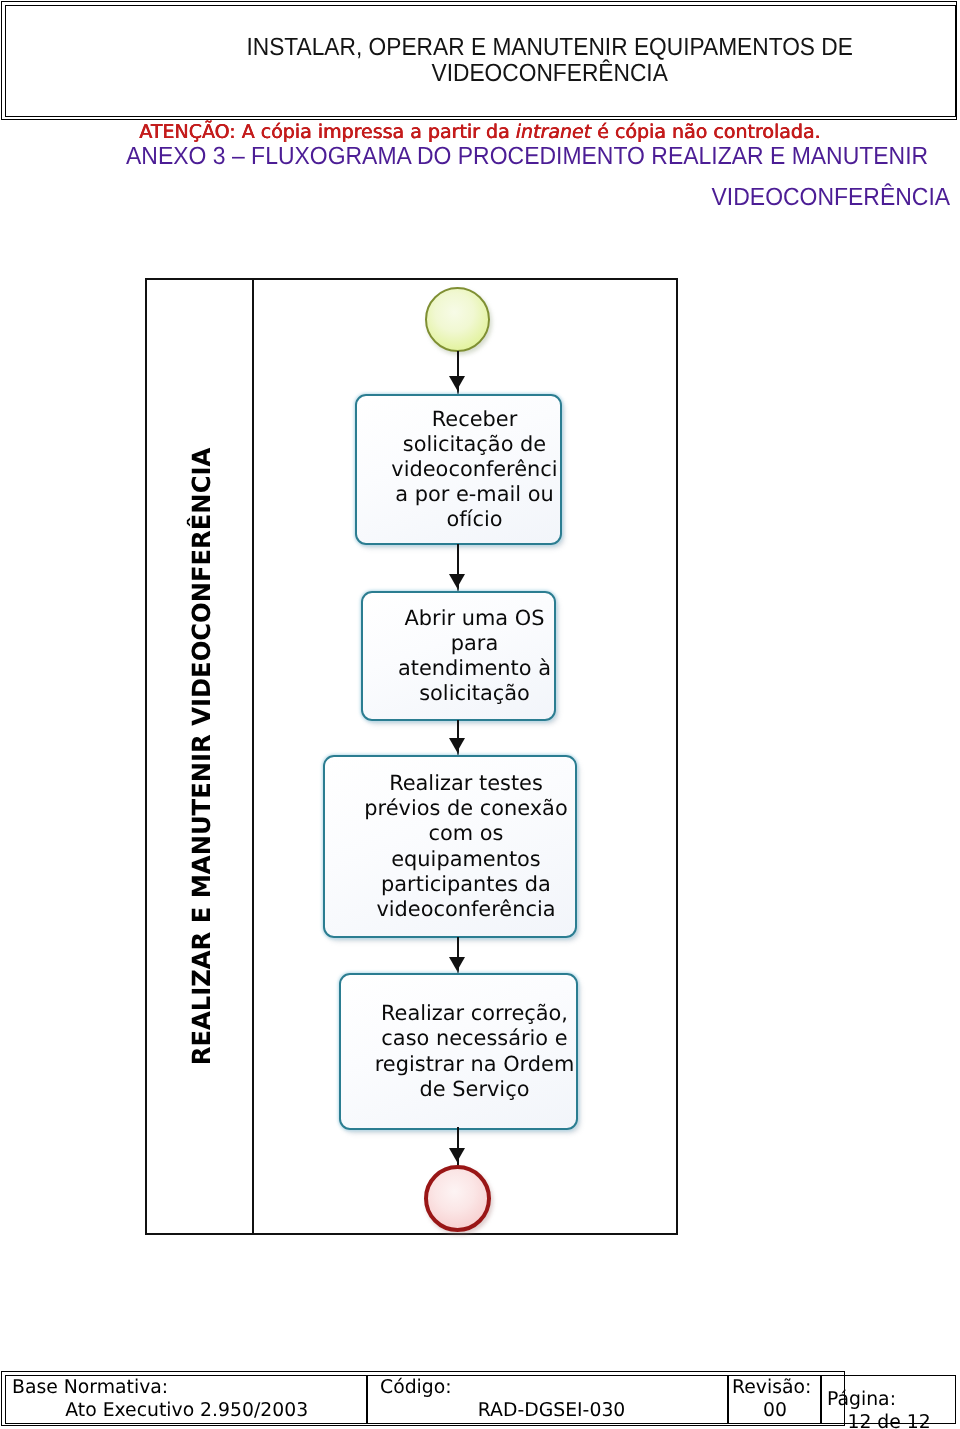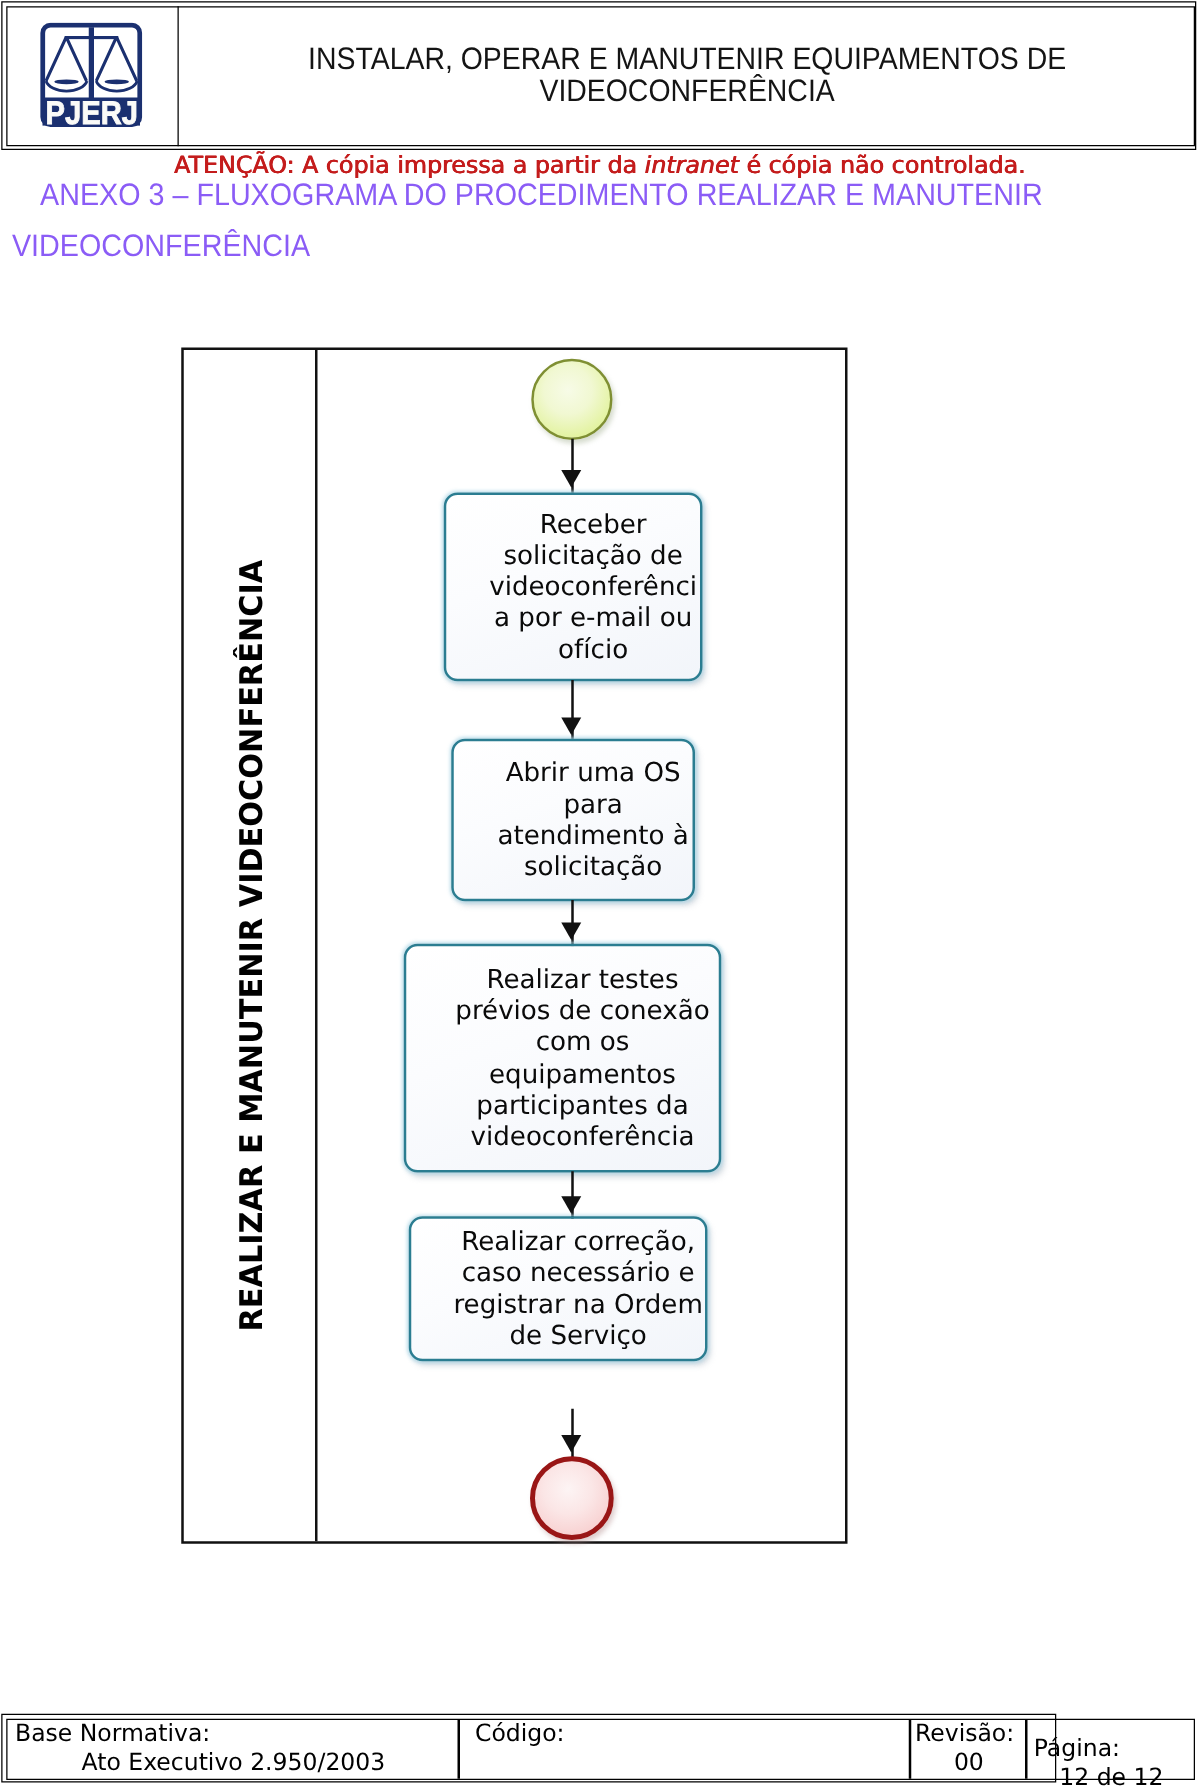--- a/index.html
+++ b/index.html
@@ -15,21 +15,21 @@
   .hdr-title-cell{position:absolute;left:141.8px;top:2.6px;width:811.6px;height:112.6px;display:flex;align-items:center;justify-content:center;border-radius:26px;}
   .hdr-title{font-family:"Liberation Sans",sans-serif;font-size:24.8px;font-weight:normal;color:#141414;text-align:center;line-height:26.4px;position:relative;top:0.3px;transform:scaleX(0.917);}
 
   .logo{position:absolute;left:27px;top:13px;width:82px;height:84px;}
 
   
   .warn{position:absolute;left:0;top:121.2px;width:960px;text-align:center;color:#c41c1c;font-family:"DejaVu Sans",sans-serif;font-weight:normal;font-size:19px;text-shadow:0.3px 0 0 currentColor,-0.3px 0 0 currentColor;}
   .warn i{font-style:italic;}
 
   
-  .anexo{position:absolute;left:0;top:135.5px;width:960px;text-align:left;font-family:"Liberation Sans",sans-serif;font-size:24.8px;font-weight:normal;color:#8b5cf6;line-height:41px;}
+  .anexo{position:absolute;left:0;top:135.5px;width:960px;text-align:right;font-family:"Liberation Sans",sans-serif;font-size:24.8px;font-weight:normal;color:#4c1d95;line-height:41px;}
   .anexo span{display:inline-block;transform:scaleX(0.926);}
   
 
   
   .flow{position:absolute;left:145px;top:278px;width:533px;height:957px;border:2px solid #111;box-sizing:border-box;background:#fff;}
   .lane-sep{position:absolute;left:105px;top:0;width:2px;height:100%;background:#111;}
   .lane-label{position:absolute;left:0;top:0;width:105px;height:100%;display:flex;align-items:center;justify-content:center;padding-left:4px;box-sizing:border-box;}
   .lane-label span{transform:rotate(-90deg) scaleX(0.97);white-space:nowrap;font-family:"DejaVu Sans",sans-serif;font-size:25px;font-weight:bold;color:#000;}
 
   .proc{position:absolute;box-sizing:border-box;border:2px solid #2b7d91;border-radius:11px;
@@ -56,44 +56,20 @@
   .ftr-val{font-family:"DejaVu Sans",sans-serif;font-size:19px;font-weight:normal;line-height:23.5px;color:#000;white-space:nowrap;text-align:center;}
   .ftr-val>span{transform-origin:center center;}
 </style>
 </head>
 <body>
 
 <div class="page">
 
   <div class="hdr">
       <div class="hdr-in"></div>
-    <div class="hdr-logo-cell">
-      <svg class="logo gray-aa" viewBox="0 0 820 840">
-
-        <rect x="20" y="600" width="780" height="225" fill="#1b3070"></rect>
-
-        <rect x="22" y="21" width="776" height="796" rx="62" ry="62" fill="none" stroke="#1b3070" stroke-width="38"></rect>
-
-        <rect x="390" y="38" width="42" height="578" fill="#1b3070"></rect>
-
-        <rect x="198" y="108" width="428" height="25" fill="#1b3070"></rect>
-
-        <path d="M210 116 L48 468 M210 116 L372 468" stroke="#1b3070" stroke-width="24" fill="none"></path>
-
-        <path d="M612 116 L450 468 M612 116 L774 468" stroke="#1b3070" stroke-width="24" fill="none"></path>
-
-        <path d="M48 468 a168 104 0 0 0 328 0" fill="none" stroke="#1b3070" stroke-width="23"></path>
-        <ellipse cx="212" cy="474" rx="98" ry="19" fill="#1b3070"></ellipse>
-
-        <path d="M450 468 a168 104 0 0 0 328 0" fill="none" stroke="#1b3070" stroke-width="23"></path>
-        <ellipse cx="614" cy="474" rx="98" ry="19" fill="#1b3070"></ellipse>
-
-        <text x="414" y="814" font-family="'Liberation Sans',sans-serif" font-size="262" font-weight="bold" fill="#fbfbf8" stroke="#fbfbf8" stroke-width="7" paint-order="stroke" text-anchor="middle" textLength="742" lengthAdjust="spacingAndGlyphs">PJERJ</text>
-      </svg>
-    </div>
     <div class="hdr-title-cell">
       <div class="hdr-title gray-aa">
         <span>INSTALAR, OPERAR E MANUTENIR EQUIPAMENTOS DE</span><br>
         <span>VIDEOCONFERÊNCIA</span>
       </div>
     </div>
   </div>
 
   <div class="warn gray-aa"><span>ATENÇÃO: A cópia impressa a partir da </span><i>intranet</i><span> é cópia não controlada.</span></div>
 
@@ -145,21 +121,21 @@
           <span class="ln">com os</span>
           <span class="ln">equipamentos</span>
           <span class="ln">participantes da</span>
           <span class="ln">videoconferência</span>
         </span>
       </div>
 
     <div class="conn" style="left:309.5px;top:657.0px;height:38px;"></div>
     <div class="arrowhead" style="left:302.0px;top:677.0px;"></div>
 
-    <div class="proc gray-aa" style="left:180px;top:693.0px;width:239px;height:116px;">
+    <div class="proc gray-aa" style="left:192.0px;top:693.0px;width:239px;height:157px;">
         <span>
           <span class="ln">Realizar correção,</span>
           <span class="ln">caso necessário e</span>
           <span class="ln">registrar na Ordem</span>
           <span class="ln">de Serviço</span>
         </span>
       </div>
 
     <div class="conn" style="left:309.5px;top:847.0px;height:39px;"></div>
     <div class="arrowhead" style="left:302.0px;top:867.8px;"></div>
@@ -168,20 +144,21 @@
   </div>
 
   <div class="ftr">
     <div class="ftr-in">
     <div class="ftr-c" style="width:363.5px;padding-left:6px">
       <div class="ftr-lbl gray-aa"><span>Base Normativa:</span></div>
       <div class="ftr-val gray-aa"><span>Ato Executivo 2.950/2003</span></div>
     </div>
     <div class="ftr-c" style="width:361.3px;padding-left:12px">
       <div class="ftr-lbl gray-aa"><span>Código:</span></div>
+      <div class="ftr-val gray-aa"><span>RAD-DGSEI-030</span></div>
     </div>
     <div class="ftr-c" style="width:93.8px;padding-left:3px;padding-right:3px">
       <div class="ftr-lbl gray-aa"><span>Revisão:</span></div>
       <div class="ftr-val gray-aa"><span>00</span></div>
     </div>
     <div class="ftr-c" style="width:132.4px;padding-left:5px">
       <div class="ftr-lbl gray-aa"><span>Página:</span></div>
       <div class="ftr-val gray-aa"><span>12 de 12</span></div>
     </div>
     </div>

